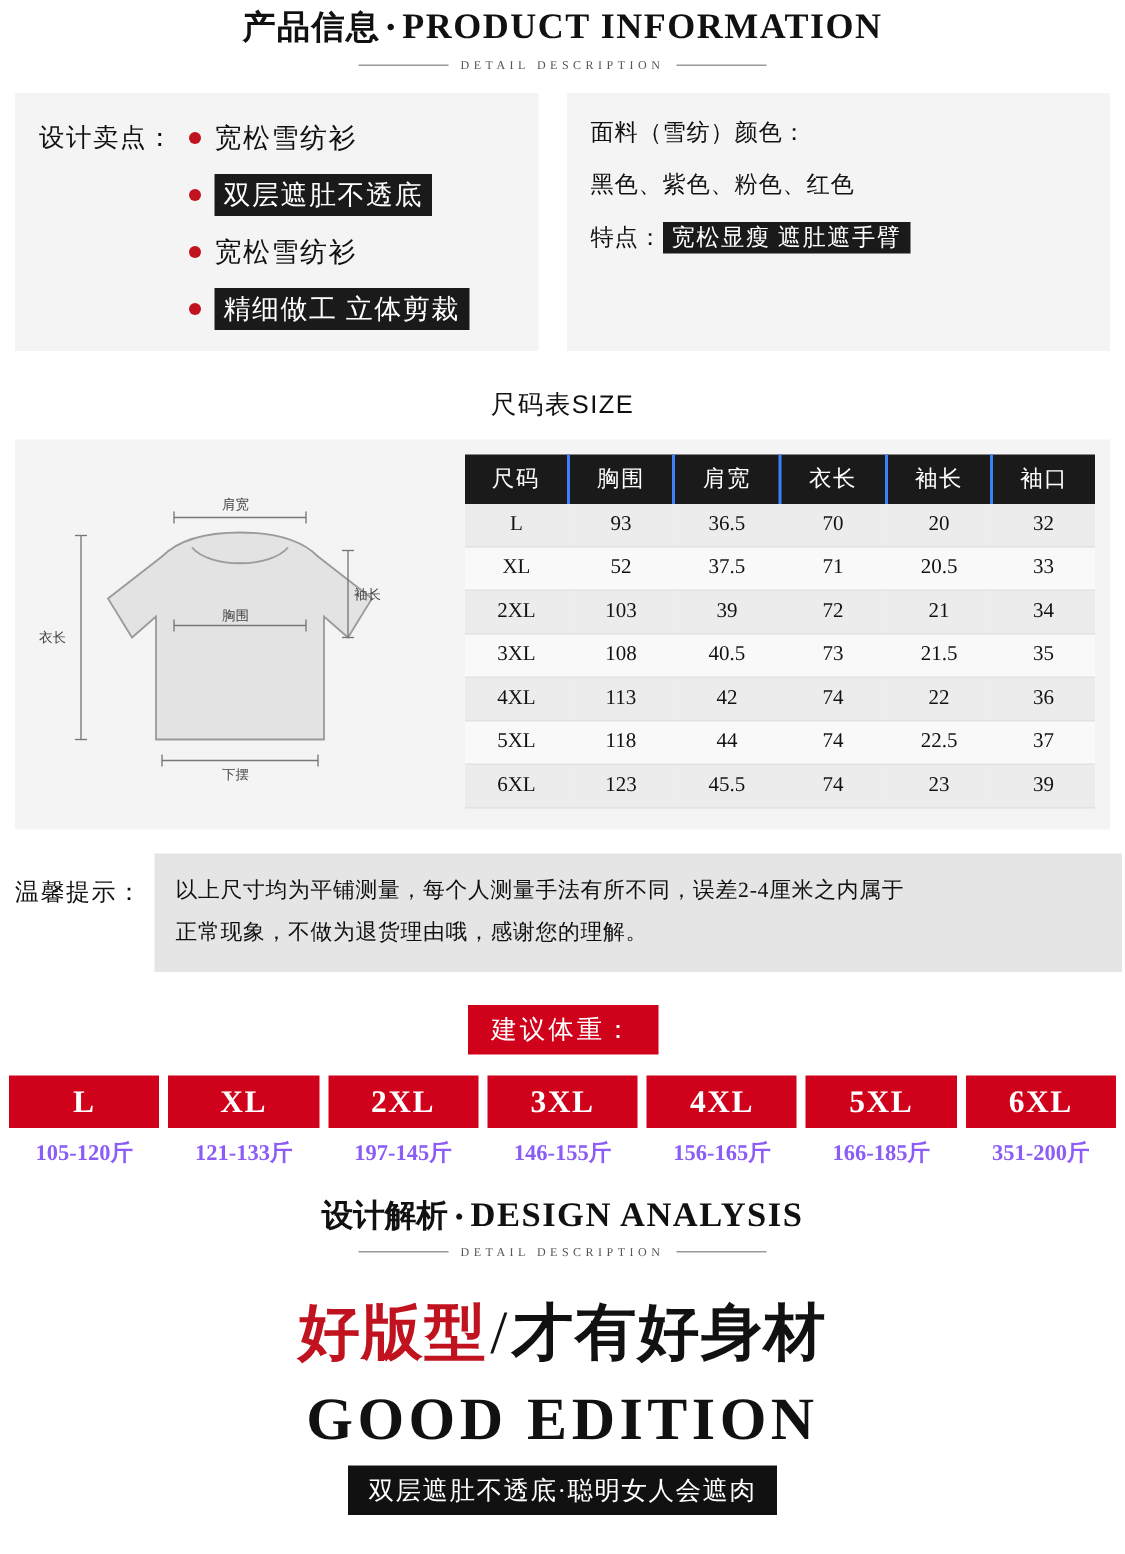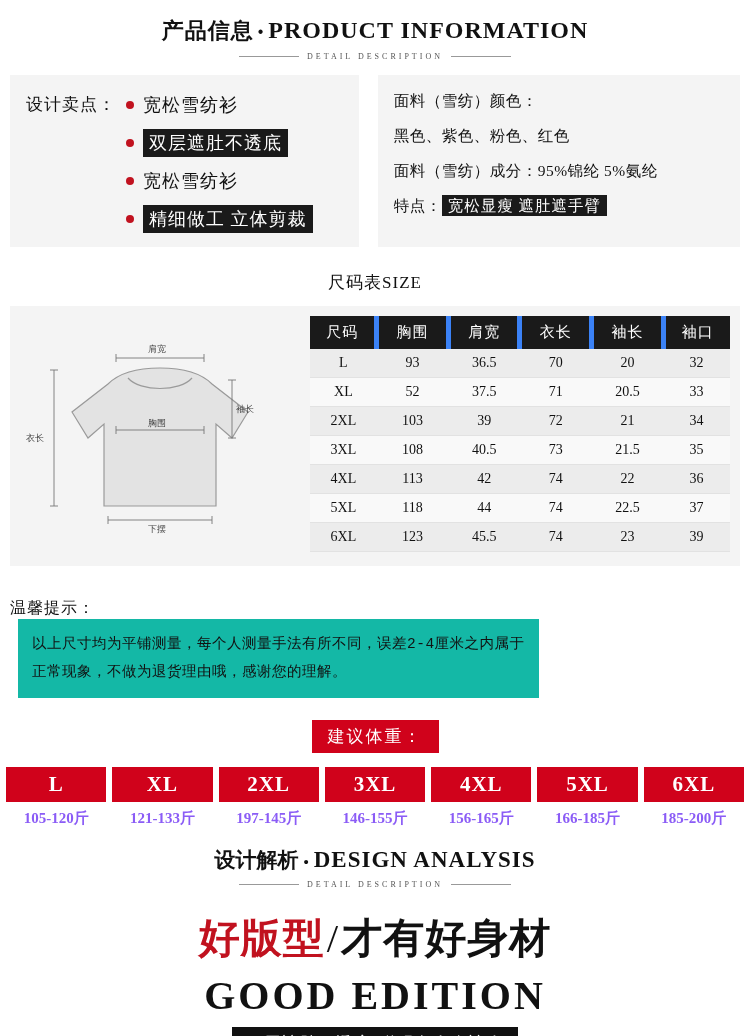--- a/index.html
+++ b/index.html
@@ -8,21 +8,21 @@
     width: 750px;
     height: 1036px;
     background: #ffffff;
     font-family: "Liberation Sans", sans-serif;
     color: #111;
     overflow: hidden;
   }
 
   
   .header {
-    padding-top: 16px;
+    padding-top: 3px;
     text-align: center;
   }
   .header-title {
     font-size: 23px;
     letter-spacing: 1px;
     white-space: nowrap;
   }
   .header-title .cn {
     font-family: "Liberation Serif", serif;
     font-weight: 700;
@@ -103,21 +103,21 @@
     font-family: "Liberation Serif", serif;
     font-size: 15.5px;
     letter-spacing: 0.5px;
     margin-bottom: 14px;
   }
   .right-line:last-child { margin-bottom: 0; }
 
   
   .size-title {
     text-align: center;
-    font-family: Liberation Serif, serif;
+    font-family: Liberation Sans, sans-serif;
     font-size: 17px;
     margin-top: 24px;
     letter-spacing: 1px;
   }
   .size-wrap {
     margin: 12px 10px 0 10px;
     background: #f4f4f4;
     display: flex;
     padding: 10px 0 14px 0;
   }
@@ -134,52 +134,51 @@
     width: 100%;
     font-family: "Liberation Serif", serif;
     font-size: 14px;
   }
   table.size th {
     background: #1a1a1a;
     color: #fff;
     font-weight: normal;
     padding: 7px 0;
     font-size: 15px;
-    border-right: 5px solid #3b82f6;
+    border-right: 2px solid #3b82f6;
     letter-spacing: 1px;
   }
   table.size th:last-child { border-right: none; }
   table.size td {
     text-align: center;
     padding: 6px 0;
     border-bottom: 1px solid #e2e2e2;
   }
   table.size tr.odd td { background: #ececec; }
   table.size tr.even td { background: #f9f9f9; }
 
   
   .tips {
     margin: 16px 2px 0 10px;
     display: flex;
     align-items: flex-start;
-    flex-direction: column;
   }
   .tips-label {
     font-family: "Liberation Serif", serif;
     font-size: 16px;
     padding-top: 16px;
     white-space: nowrap;
     letter-spacing: 1px;
   }
   .tips-box {
     margin-left: 8px;
     flex: 1;
-    background: #14b8a6;
+    background: #e5e5e5;
     padding: 12px 14px;
-    font-family: Liberation Mono, monospace;
+    font-family: Liberation Serif, serif;
     font-size: 14.5px;
     line-height: 1.9;
     letter-spacing: 0.5px;
   }
 
   
   .rec-head {
     text-align: center;
     margin-top: 22px;
   }
@@ -293,21 +292,20 @@
       <div class="sell-item">
         <span class="bullet"></span>
         <span class="hl">精细做工 立体剪裁</span>
       </div>
     </div>
   </div>
 
   <div class="panel panel-right">
     <div class="right-line">面料（雪纺）颜色：</div>
     <div class="right-line">黑色、紫色、粉色、红色</div>
-    <div class="right-line">面料（雪纺）成分：95%锦纶  5%氨纶</div>
     <div class="right-line">
       <span>特点：</span><span class="hl">宽松显瘦 遮肚遮手臂</span>
     </div>
   </div>
 </div>
 
 <div class="size-title">尺码表SIZE</div>
 
 <div class="size-wrap">
   <div class="diagram">
@@ -450,21 +448,21 @@
   <div class="w-col">
     <div class="w-size">4XL</div>
     <div class="w-range">156-165斤</div>
   </div>
   <div class="w-col">
     <div class="w-size">5XL</div>
     <div class="w-range">166-185斤</div>
   </div>
   <div class="w-col">
     <div class="w-size">6XL</div>
-    <div class="w-range">185-200斤</div>
+    <div class="w-range">351-200斤</div>
   </div>
 </div>
 
 <div class="da">
   <div class="da-title">
     <span class="cn">设计解析</span><span class="dot">•</span><span class="en">DESIGN ANALYSIS</span>
   </div>
   <div class="header-sub">
     <span class="line"></span>
     <span class="txt">DETAIL  DESCRIPTION</span>

